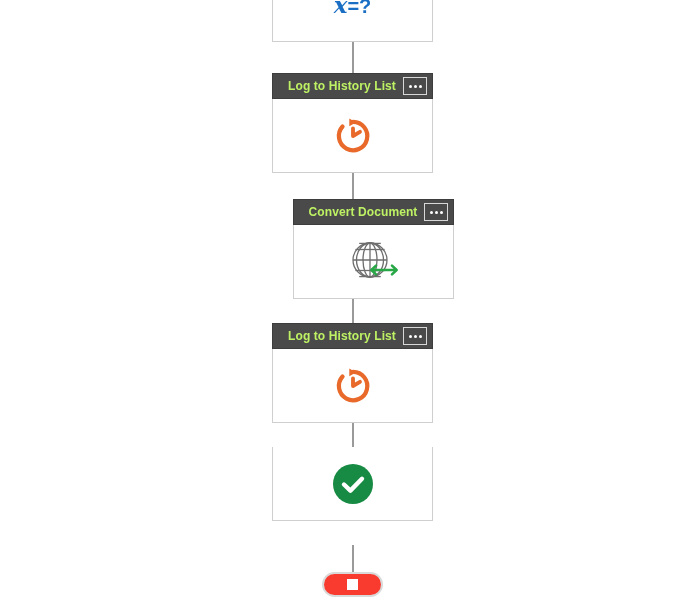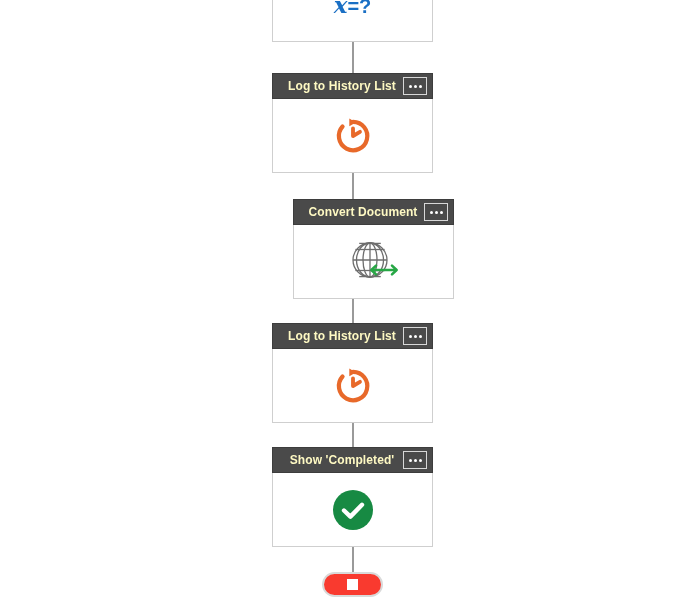--- a/index.html
+++ b/index.html
@@ -41,21 +41,21 @@
     height: 26px;
     background: #4a4a4a;
     border: 1px solid #3d3d3d;
     display: flex;
     align-items: center;
     justify-content: center;
     padding: 0 2px;
   }
 
   .node-title {
-    color: #fef9c3;
+    color: #bef264;
     font-size: 12px;
     font-weight: bold;
     letter-spacing: 0.1px;
     white-space: nowrap;
     text-align: center;
     flex: 1 1 auto;
     padding-left: 6px;
   }
 
   .node-menu {
@@ -223,28 +223,20 @@
         <svg width="44" height="44" viewBox="0 0 48 48">
           <path d="M24 8.5 A15.5 15.5 0 1 1 12.6 13.6" fill="none" stroke="#e8692a" stroke-width="4.6" stroke-linecap="round"></path>
           <path d="M20 5 L27.2 9.2 L20 13.4 Z" fill="#e8692a"></path>
           <path d="M24 15.8 L24 24 L31.6 19.4" fill="none" stroke="#e8692a" stroke-width="4.2" stroke-linecap="round" stroke-linejoin="round"></path>
         </svg>
       </span>
     </div>
   </div>
 
   <div class="node" style="top:447px;">
-    <div class="node-header">
-      <span class="node-title">Show 'Completed'</span>
-      <span class="node-menu">
-        <span class="dot"></span>
-        <span class="dot"></span>
-        <span class="dot"></span>
-      </span>
-    </div>
     <div class="node-body">
       <span>
         <svg width="42" height="42" viewBox="0 0 42 42">
           <circle cx="21" cy="21" r="20" fill="#178a43"></circle>
           <polyline points="12,21.5 18.4,27.6 30,15.8" fill="none" stroke="#ffffff" stroke-width="4.4" stroke-linecap="round" stroke-linejoin="round"></polyline>
         </svg>
       </span>
     </div>
   </div>
 

